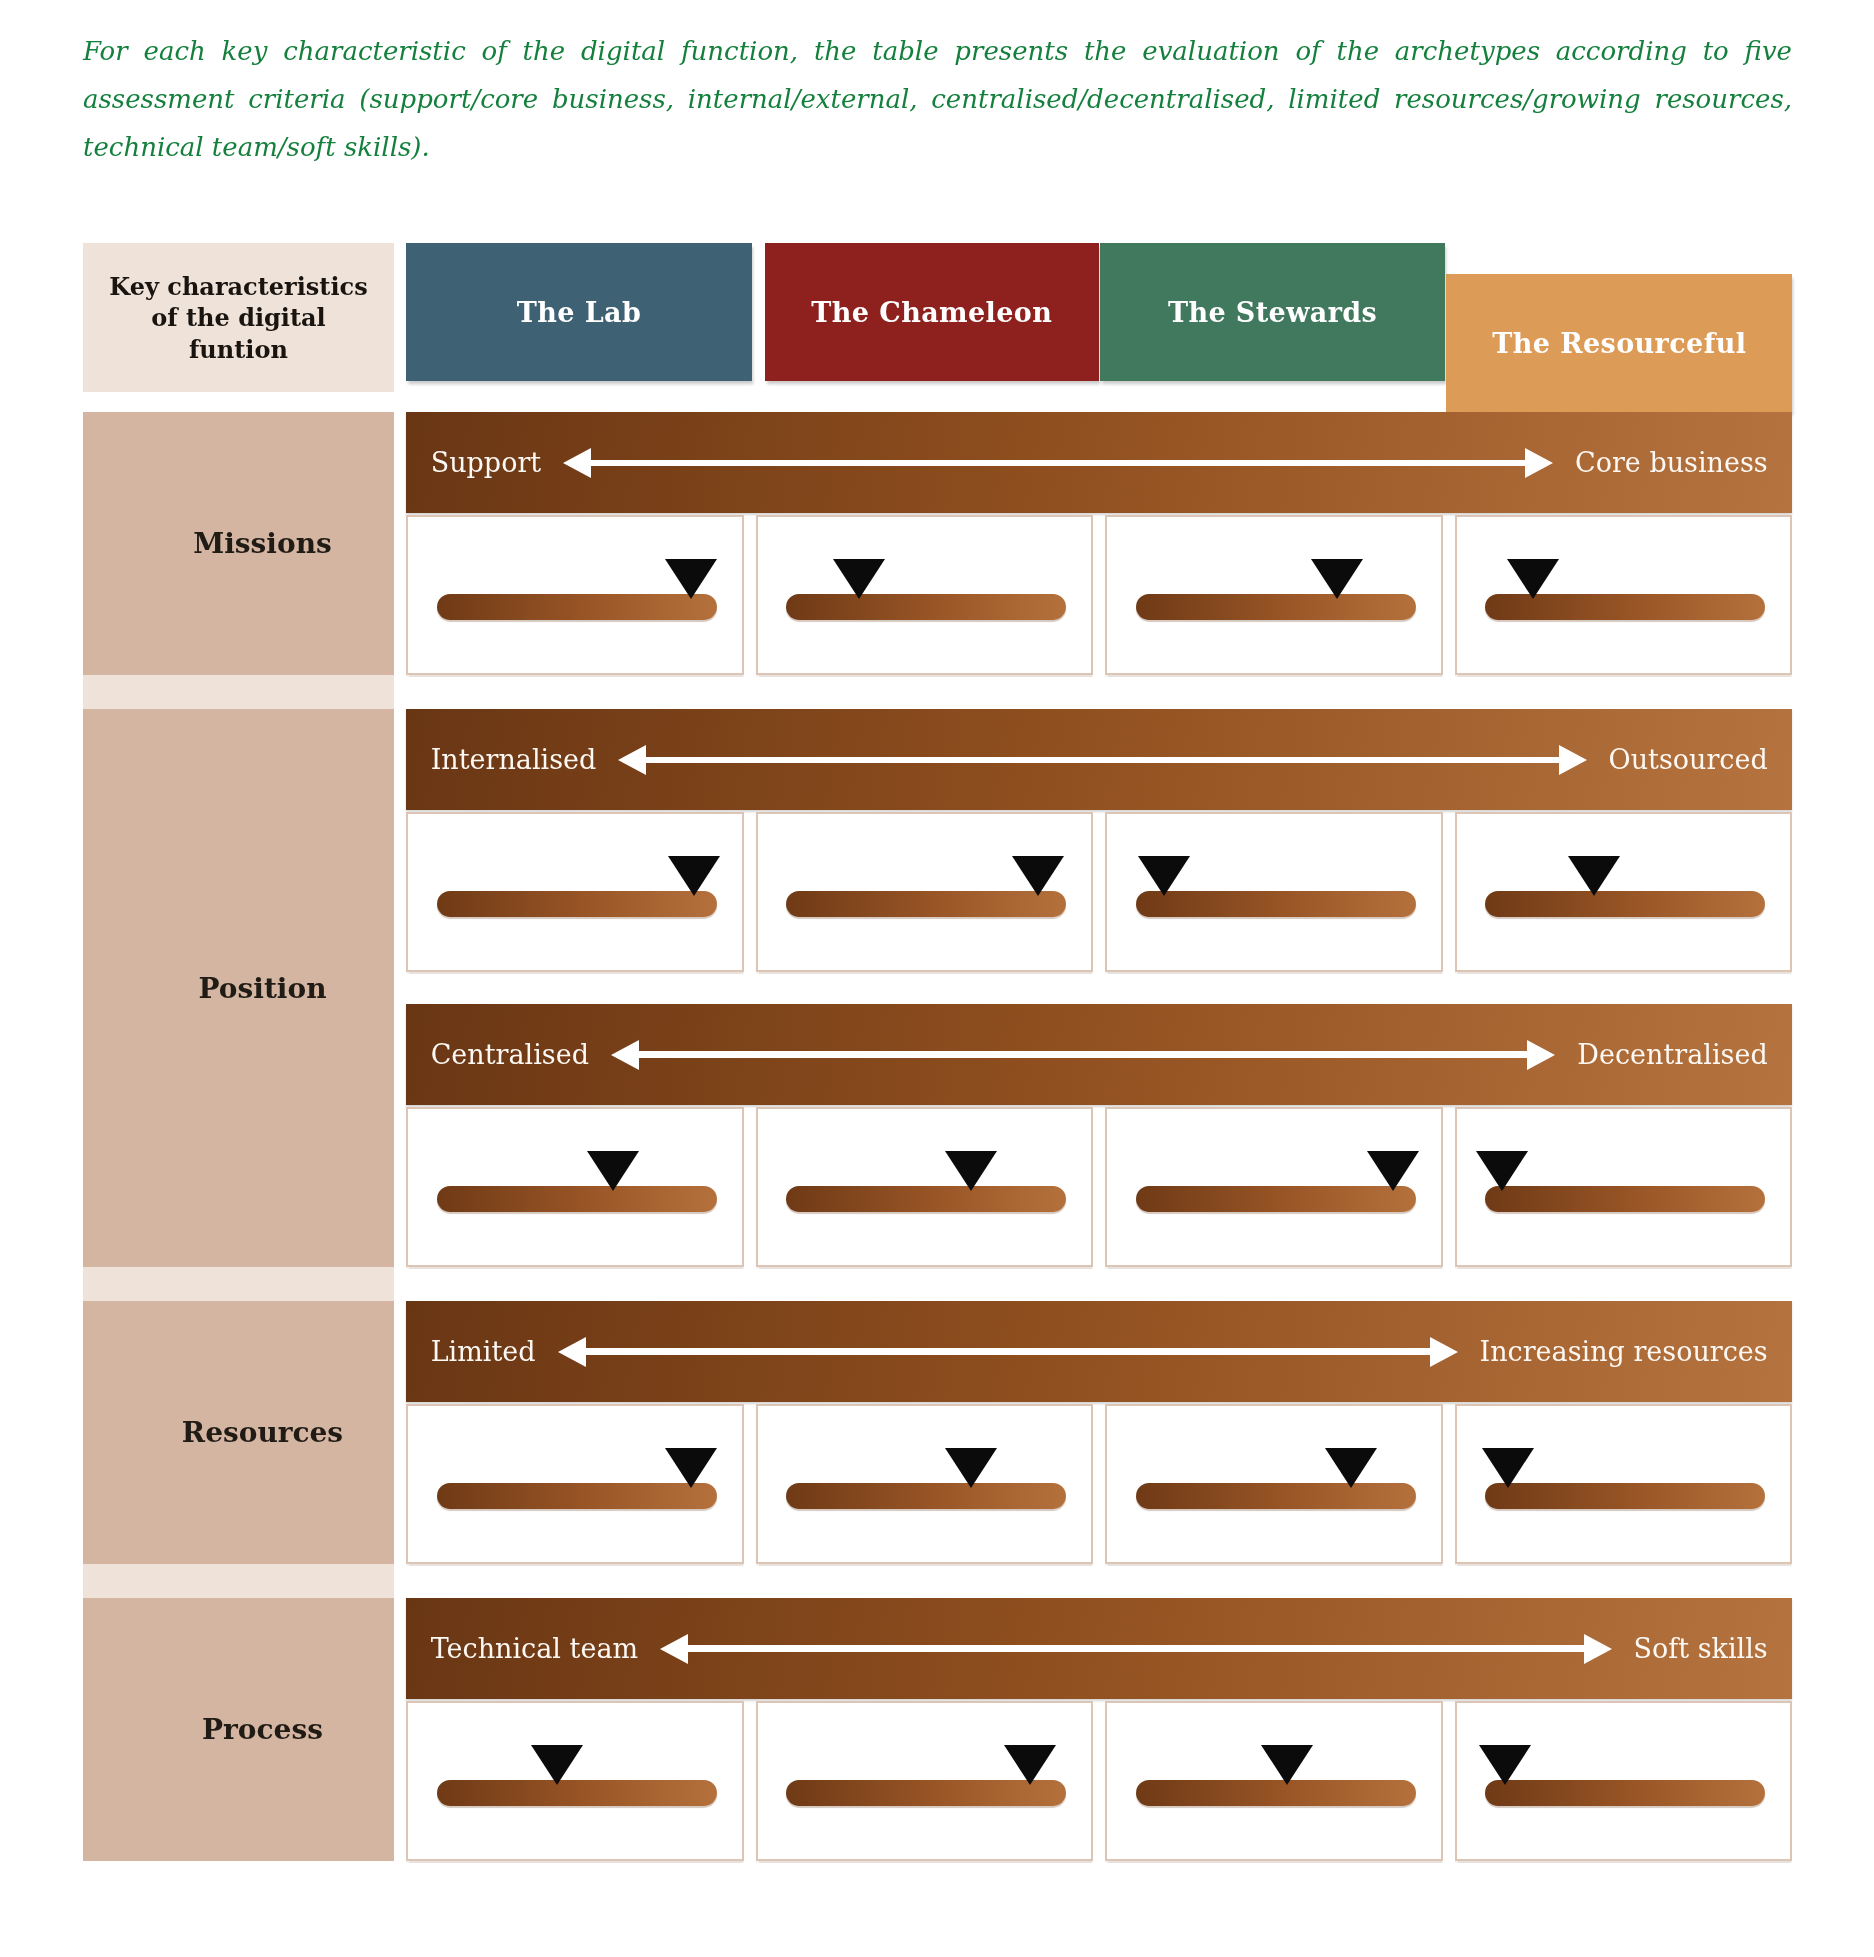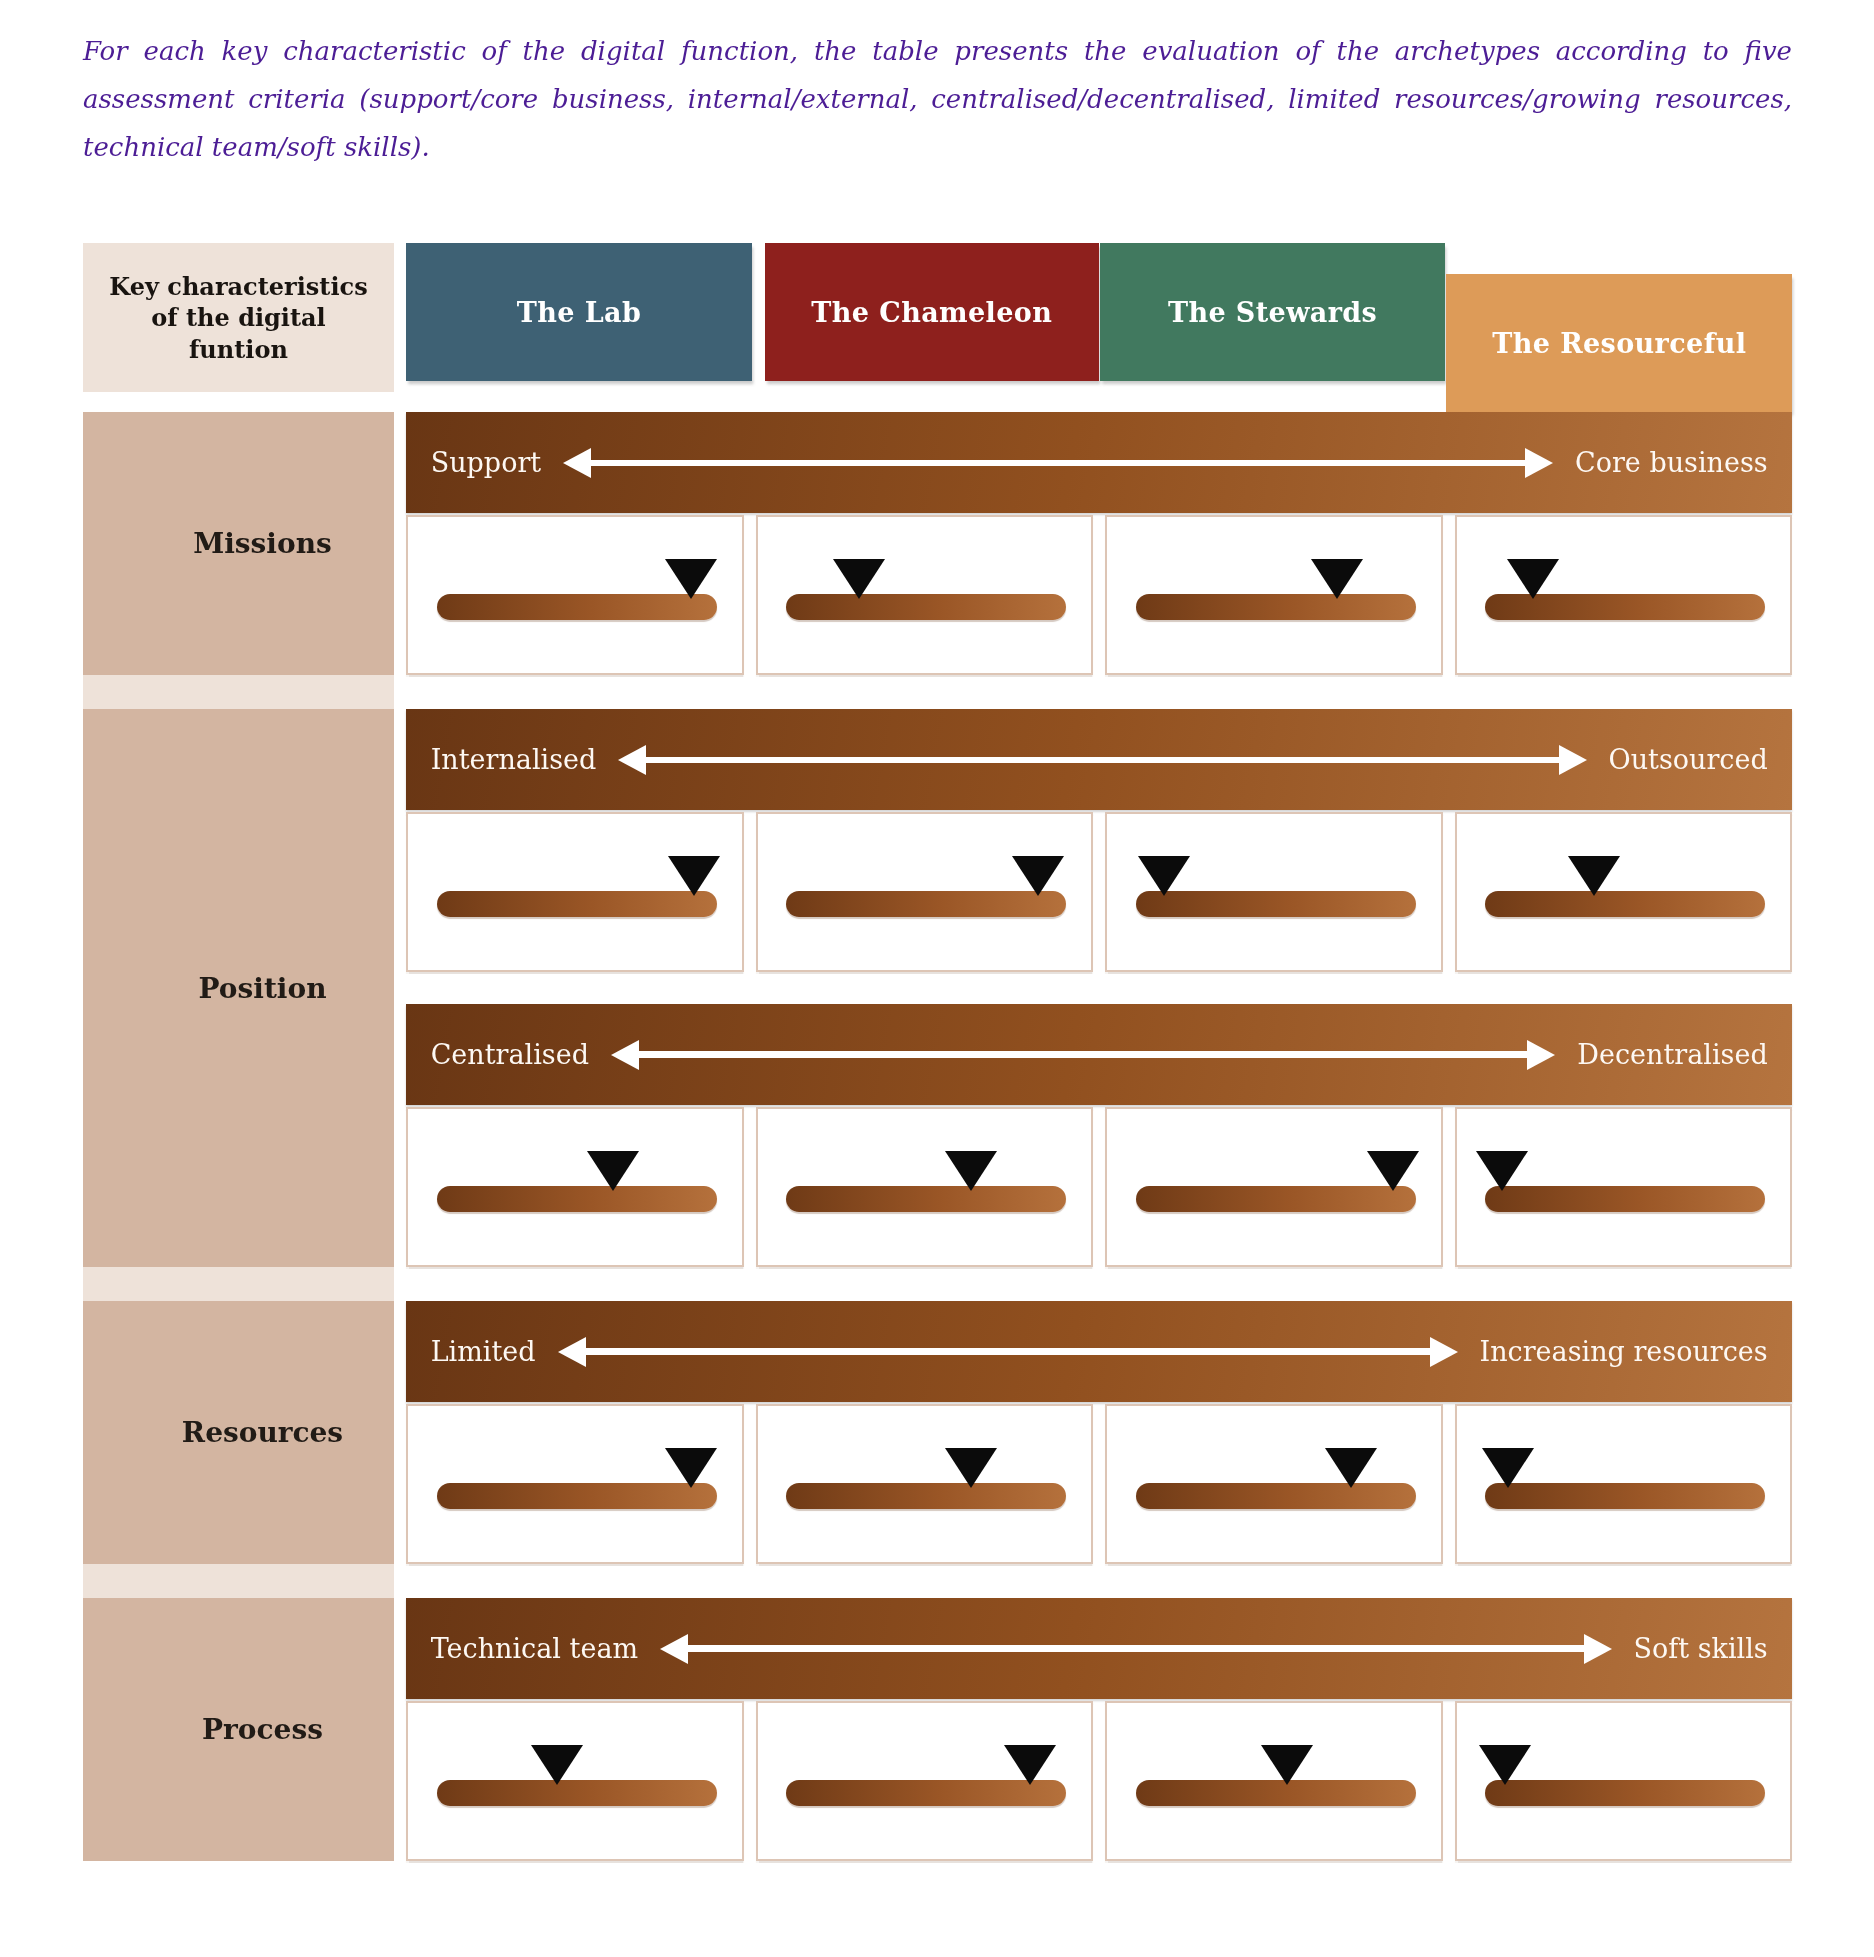--- a/index.html
+++ b/index.html
@@ -10,21 +10,21 @@
     color:#1b1b1b;
   }
   .page { padding:28px 83px 56px 83px; }
 
   .title {
     font-size:33px; font-weight:bold; color:#38332f;
     letter-spacing:0.3px; margin-bottom:52px;
   }
   .intro {
     font-size:26px; font-style:italic; line-height:1.84;
-    text-align:justify; color:#4c1d95; margin-bottom:72px;
+    text-align:justify; color:#15803d; margin-bottom:72px;
   }
 
   
   .tbl { width:1709px; }
   .hdr-row, .section, .spacer {
     display:grid; grid-template-columns:311px 1386px; column-gap:12.2px;
   }
 
   
   .hdr-row { align-items:start; }

